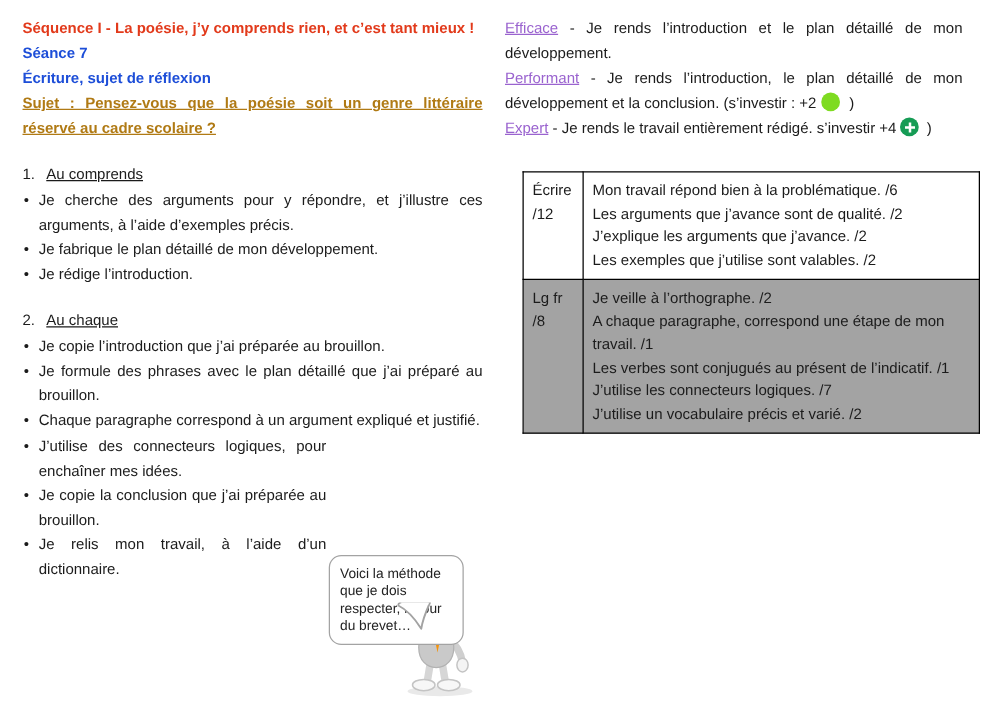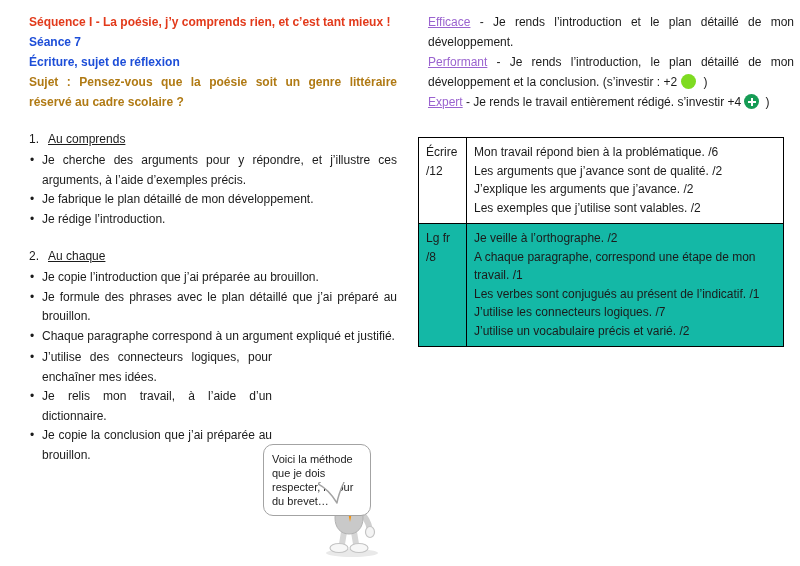--- a/index.html
+++ b/index.html
@@ -2,61 +2,61 @@
 <html><head>
 <meta charset="utf-8">
 <style>
   * { margin:0; padding:0; box-sizing:border-box; }
   html,body { width:800px; height:566px; background:#ffffff; overflow:hidden; }
   body { font-family:"Liberation Sans","DejaVu Sans",sans-serif; font-size:12px; color:#1b1b1b; position:relative; }
 
   .page { position:absolute; inset:0; }
 
   
-  .left-col { position:absolute; left:18px; top:12px; width:368px;margin-left:11px; }
+  .left-col { position:absolute; left:18px; top:12px; width:368px; }
   .title { color:#e23a1b; font-weight:bold; text-align:justify; line-height:20px; }
   .subtitle-green { color:#1d4ed8; font-weight:bold; line-height:20px; }
-  .subject { color:#b07a14; font-weight:bold; text-align:justify; line-height:20px; }
+  .subject { color:#b07a14; font-weight:bold; text-align:justify; line-height:20px;text-decoration:underline; }
 
   .section { margin-top:17px; }
   .section-head { line-height:20px; }
   .section-num { margin-right:9px; }
   .section-title { text-decoration:underline; }
 
   ul.bullets { list-style:none; margin-top:2px; }
   ul.bullets li { position:relative; padding-left:13px; text-align:justify; line-height:19.5px; }
   ul.bullets li::before { content:"\2022"; position:absolute; left:1px; top:0; }
   ul.bullets.narrow { width:243px; }
 
   
   .bubble { position:absolute; left:263px; top:444px; width:108px; background:#fff;
             border:1.5px solid #a3a3a3; border-radius:10px; padding:7px 8px;
             font-size:11px; line-height:14px; color:#222; z-index:3; }
   .bubble-tail { position:absolute; left:318px; top:482px; z-index:4; }
   .character { position:absolute; left:306px; top:474px; z-index:2; }
 
   
-  .right-col { position:absolute; left:428px; top:12px; width:366px; }
+  .right-col { position:absolute; left:404px; top:12px; width:366px; }
   .level-para { text-align:justify; line-height:20px; }
   .level-link { color:#9a63cf; text-decoration:underline; }
 
   .dot-icon { display:inline-block; width:15px; height:15px; border-radius:50%;
               background:#7edb21; vertical-align:-3px; margin:0 4px; }
   .plus-badge-icon { display:inline-block; position:relative; width:15px; height:15px;
               border-radius:50%; background:#169c55; vertical-align:-3px; margin:0 3px; }
   .plus-badge-icon::before { content:""; position:absolute; left:3.5px; top:6.5px; width:8px; height:2px; background:#fff; }
   .plus-badge-icon::after  { content:""; position:absolute; left:6.5px; top:3.5px; width:2px; height:8px; background:#fff; }
 
   
   .grade-table { position:absolute; left:418px; top:137px; width:366px;
                  border-collapse:collapse; font-size:12px; }
   .grade-table td { border:1.5px solid #000; vertical-align:top; padding:5px 7px 6px 7px; }
   .grade-table td.crit-head { width:48px; line-height:19px;margin-top:16px; }
   .grade-table .crit-line { line-height:18.5px; }
-  .grade-table tr.shaded td { background:#14b8a6; }
+  .grade-table tr.shaded td { background:#a3a3a3; }
 </style>
 </head>
 <body>
 
 <div class="page">
 
   <div class="left-col">
     <div class="title">Séquence I - La poésie, j’y comprends rien, et c’est tant mieux !</div>
     <div class="subtitle-green">Séance 7</div>
     <div class="subtitle-green">Écriture, sujet de réflexion</div>
@@ -77,22 +77,22 @@
       <div class="section-head">
         <span class="section-num">2.</span><span class="section-title">Au chaque</span>
       </div>
       <ul class="bullets">
         <li>Je copie l’introduction que j’ai préparée au brouillon.</li>
         <li>Je formule des phrases avec le plan détaillé que j’ai préparé au brouillon.</li>
         <li>Chaque paragraphe correspond à un argument expliqué et justifié.</li>
       </ul>
       <ul class="bullets narrow">
         <li>J’utilise des connecteurs logiques, pour enchaîner mes idées.</li>
+        <li>Je copie la conclusion que j’ai préparée au brouillon.</li>
         <li>Je relis mon travail, à l’aide d’un dictionnaire.</li>
-        <li>Je copie la conclusion que j’ai préparée au brouillon.</li>
       </ul>
     </div>
   </div>
 
   <div class="bubble">Voici la méthode que je dois respecter, le jour du brevet…</div>
   <svg class="bubble-tail" width="34" height="22" viewBox="0 0 34 22">
     <path d="M2,0 L26,0 C22,9 20,14 19,21 C14,13 8,6 0,2 Z" fill="#ffffff" stroke="#a3a3a3" stroke-width="1.5" stroke-linejoin="round"></path>
     <rect x="3" y="-2" width="22" height="3.5" fill="#ffffff"></rect>
   </svg>
 

